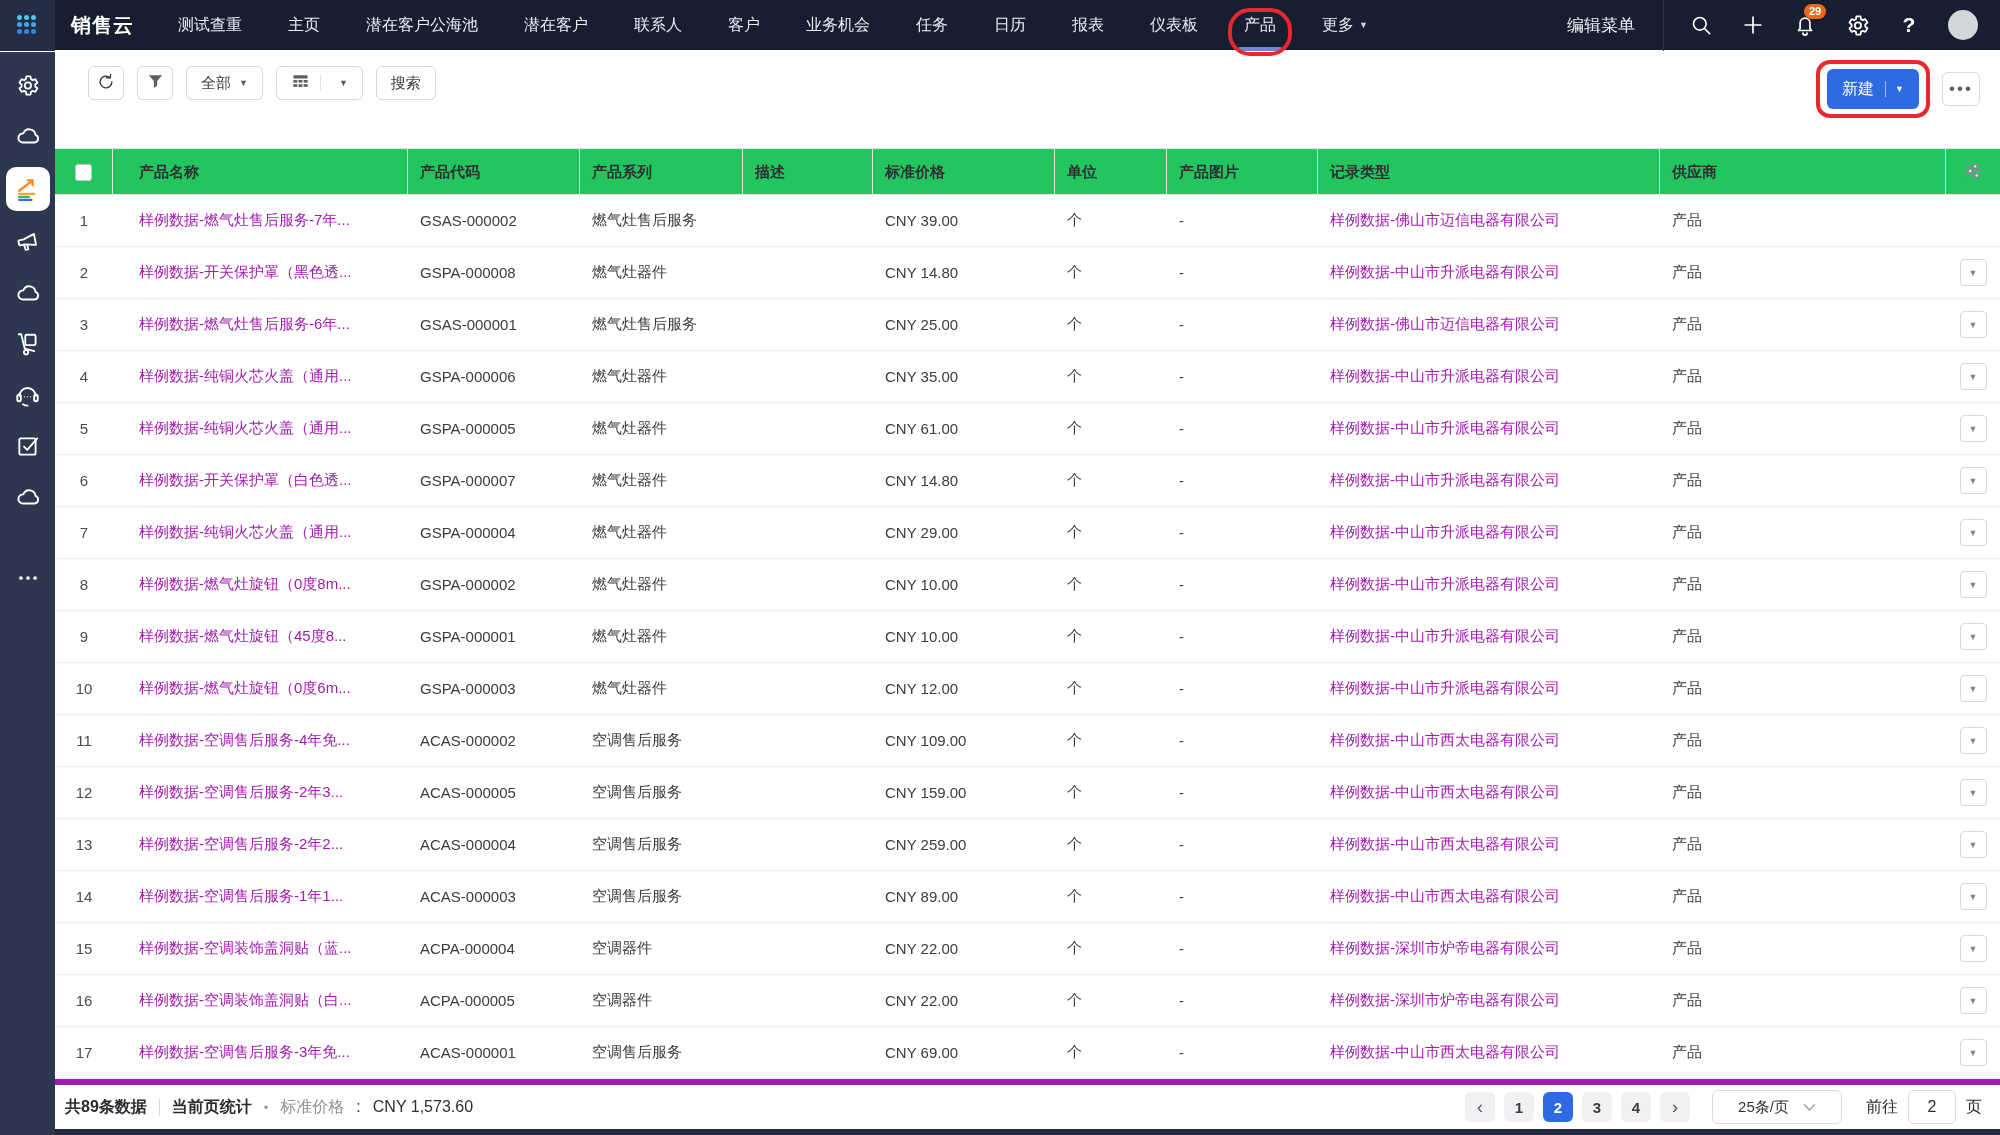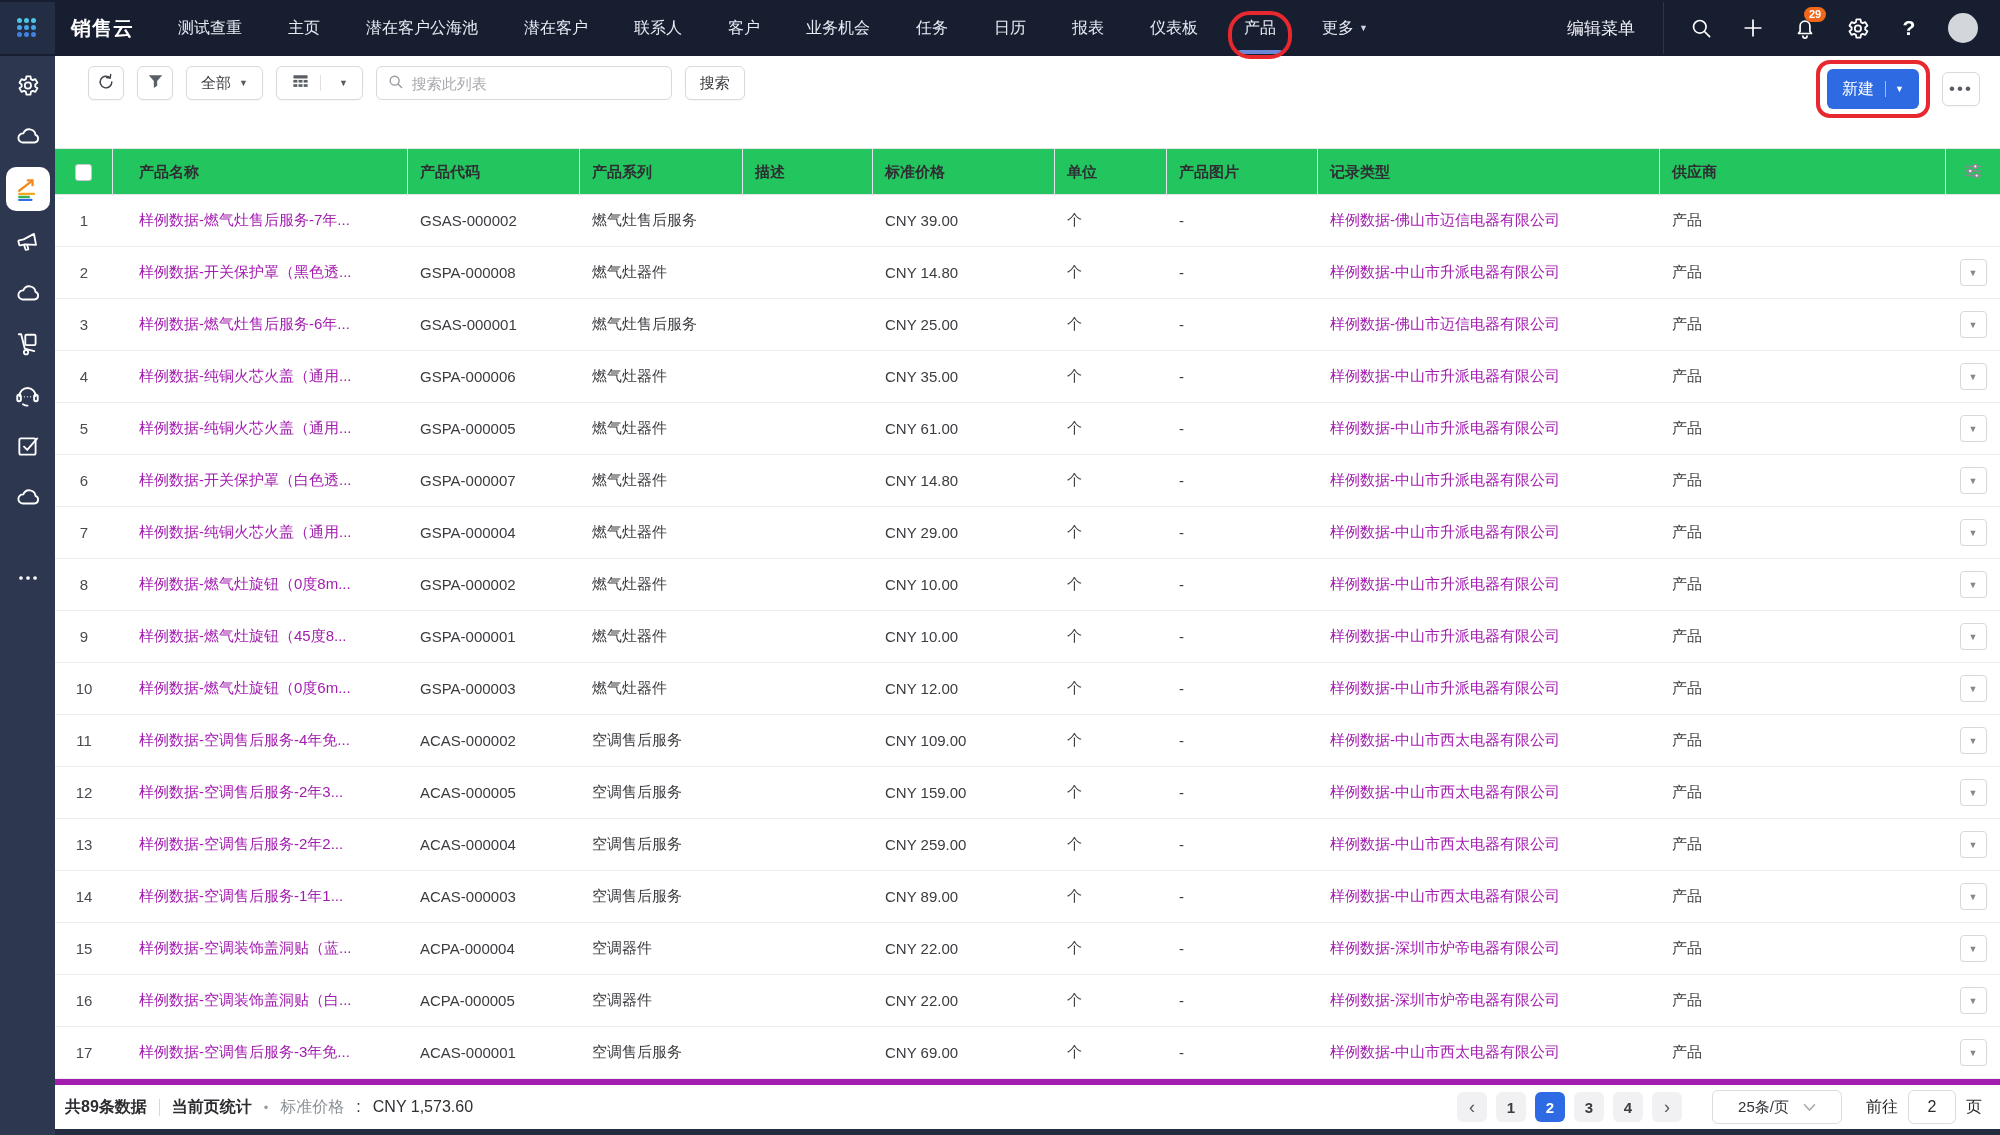--- a/index.html
+++ b/index.html
@@ -1,20 +1,20 @@
 <!DOCTYPE html>
 <html><head>
 <meta charset="utf-8">
 <style>
   * { margin:0; padding:0; box-sizing:border-box; }
   html,body { width:2000px; height:1135px; overflow:hidden; }
   body { font-family:"Liberation Sans","DejaVu Sans",sans-serif; background:#fff; position:relative; }
 
   
-  .navbar { position:absolute; top:0; left:0; width:2000px; height:56px; background:#171e30;
+  .navbar { position:absolute; top:0; left:0; width:2000px; height:50px; background:#171e30;
             display:flex; align-items:center; z-index:30; overflow:visible; }
   .nav-tile { width:55px; height:52px; background:#232d44; display:flex; align-items:center; justify-content:center; cursor:pointer; }
   .dotgrid { display:grid; grid-template-columns:repeat(3,7px); grid-auto-rows:7px; }
   .dotgrid i { width:5px; height:5px; border-radius:50%; display:block; }
   .nav-title { color:#fff; font-size:20px; font-weight:bold; margin-left:16px; letter-spacing:1px; white-space:nowrap; }
   .nav-items { display:flex; align-items:center; height:52px; margin-left:44px; gap:46px; }
   .nav-item { position:relative; color:#e8ecf5; font-size:16px; height:52px; line-height:52px; cursor:pointer; white-space:nowrap; }
   .nav-item .caret { font-size:9px; color:#cdd4e2; margin-left:5px; vertical-align:2px; }
   .nav-item.active::after { content:""; position:absolute; left:-6px; right:-6px; bottom:0; height:4px; background:#6d87d8; border-radius:2px 2px 0 0; }
   .red-ring { position:absolute; top:9px; left:-16px; right:-16px; height:48px; border:4px solid #e7282e;
@@ -92,21 +92,21 @@
   .st-div { width:1px; height:17px; background:#d8d8dc; }
   .st-bullet { color:#9a9aa0; font-size:13px; }
   .st-field { color:#8d9199; }
   .st-value { color:#2f2f34; }
   .st-right { margin-left:auto; display:flex; align-items:center; }
   .pg-btn { min-width:30px; height:30px; padding:0 6px; border:none; border-radius:6px; background:#f1f1f3;
             color:#3c3c40; font-size:15px; font-weight:bold; display:flex; align-items:center; justify-content:center;
             cursor:pointer; margin-left:9px; font-family:inherit; }
   .pg-btn.nav-arrow { font-weight:normal; font-size:18px; color:#55555c; }
   .pg-btn.active { background:#2d6ae3; color:#fff; }
-  .pg-size { margin-left:30px; width:130px; height:34px; border:1px solid #dcdce0; border-radius:6px; display:flex;
+  .pg-size { margin-left:22px; width:130px; height:34px; border:1px solid #dcdce0; border-radius:6px; display:flex;
              align-items:center; justify-content:center; gap:14px; font-size:15px; color:#33333a; cursor:pointer; }
   .pg-size svg { display:block; }
   .goto { display:flex; align-items:center; gap:10px; margin-left:24px; font-size:16px; color:#2b2b30; }
   .goto input { width:48px; height:34px; border:1px solid #dcdce0; border-radius:6px; text-align:center;
                 font-size:16px; color:#2b2b30; outline:none; font-family:inherit; }
 
   .bottom-strip { position:absolute; left:0; bottom:0; width:2000px; height:6px; background:#232c40; }
 </style>
 </head>
 <body>
@@ -298,27 +298,20 @@
             <rect x="3" y="10" width="5" height="3.4"></rect>
             <rect x="9.5" y="10" width="5" height="3.4"></rect>
             <rect x="16" y="10" width="5" height="3.4"></rect>
             <rect x="3" y="15.4" width="5" height="3.4"></rect>
             <rect x="9.5" y="15.4" width="5" height="3.4"></rect>
             <rect x="16" y="15.4" width="5" height="3.4"></rect>
           </svg></span>
       <span class="mini-div"></span>
       <span class="caret">▼</span>
     </div>
-    <div class="tsearch">
-      <span><svg width="17" height="17" viewBox="0 0 24 24" fill="none" stroke="#9a9aa2" stroke-width="2" stroke-linecap="round">
-            <circle cx="10.8" cy="10.8" r="6.3"></circle>
-            <path d="M15.5 15.5 20.6 20.6"></path>
-          </svg></span>
-      <input type="text" placeholder="搜索此列表" style="">
-    </div>
     <div class="tbtn drop">
       <span>搜索</span>
     </div>
 
     <div class="toolbar-right">
       <div class="new-wrap">
         <div class="btn-new">
           <span>新建</span>
           <span class="vdiv"></span>
           <span class="caret">▼</span>

